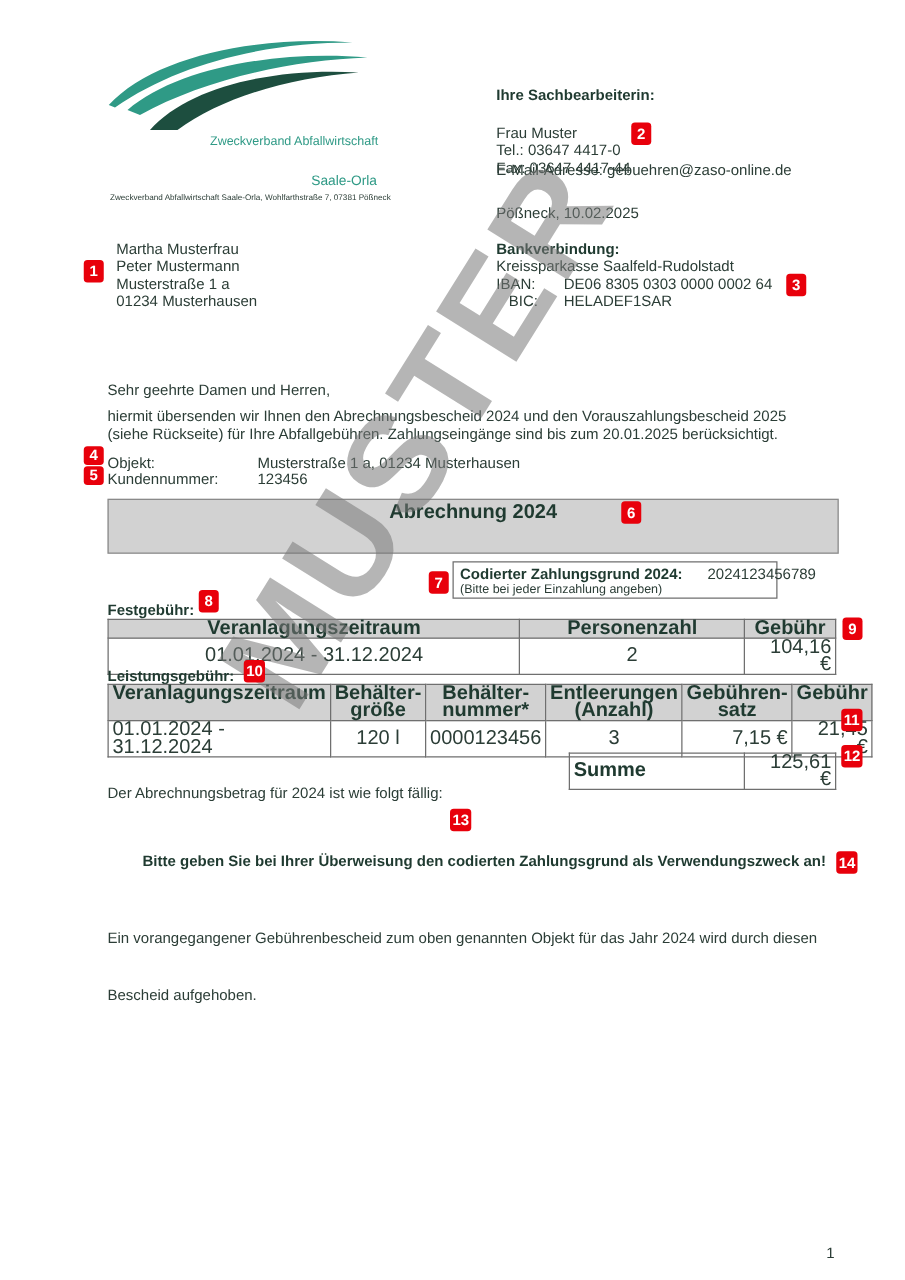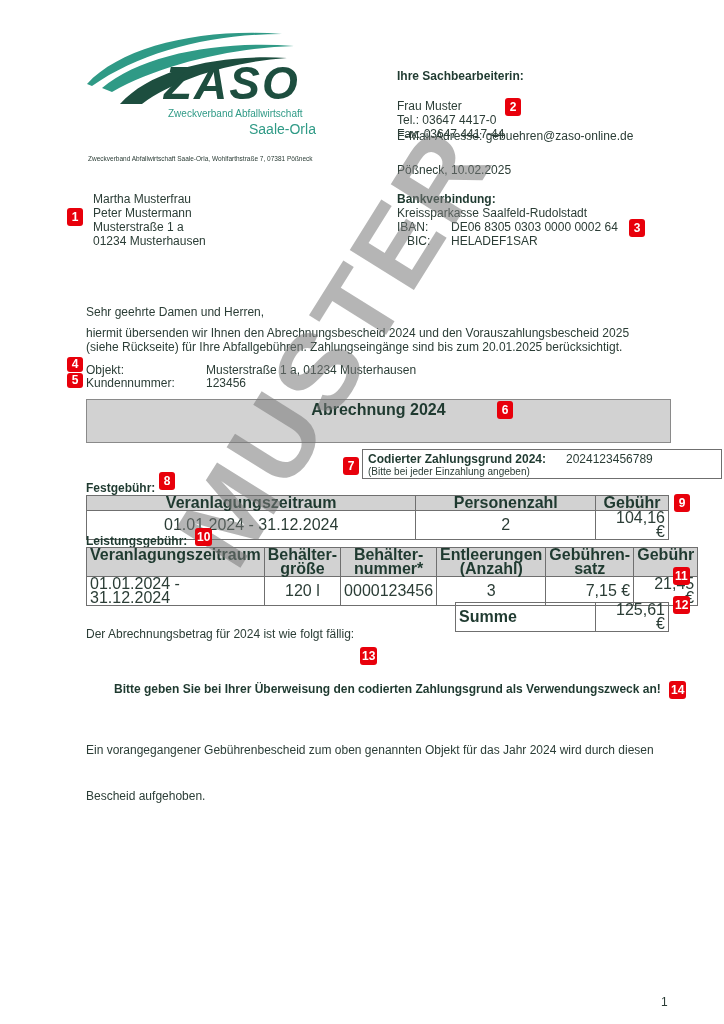--- a/index.html
+++ b/index.html
@@ -29,23 +29,22 @@
 </style>
 </head>
 <body>
 
 <div class="abs" style="left:82px;top:26px;width:230px;height:110px;">
   <svg width="230" height="80" viewBox="0 0 230 80" style="position:absolute;left:0;top:0;">
     <path d="M5,58 C40,20 120,2 200,8 C130,8 60,25 10,60 Z" fill="#2f9a86"></path>
     <path d="M20,62 C60,28 140,14 212,20 C150,22 80,38 30,66 Z" fill="#2f9a86"></path>
     <path d="M38,78 C70,42 140,28 205,32 C150,36 95,52 60,78 Z" fill="#1d4e3f"></path>
   </svg>
-  <div style="position:absolute;left:82px;top:32px;font-size:46px;font-weight:bold;font-style:italic;color:#1d4e3f;letter-spacing:2px;line-height:50px;">ZASO</div>
   <div style="position:absolute;left:86px;top:82px;font-size:10px;color:#2f9a86;white-space:nowrap;">Zweckverband Abfallwirtschaft</div>
-  <div style="position:absolute;left:167px;top:95px;font-size:14px;color:#2f9a86;white-space:nowrap;">Saale-Orla</div>
+  <div style="position:absolute;left:167px;top:113px;font-size:11px;color:#2f9a86;white-space:nowrap;">Saale-Orla</div>
 </div>
 
 <div class="abs txt" style="left:88px;top:152px;font-size:6.5px;white-space:nowrap;">Zweckverband Abfallwirtschaft Saale-Orla, Wohlfarthstraße 7, 07381 Pößneck</div>
 
 <div class="abs txt bold" style="left:397px;top:69px;">Ihre Sachbearbeiterin:</div>
 <div class="abs txt" style="left:397px;top:99px;">Frau Muster</div>
 <div class="abs txt" style="left:397px;top:113px;">Tel.: 03647 4417-0</div>
 <div class="abs txt" style="left:397px;top:127px;">Fax: 03647 4417-44</div>
 <div class="abs txt" style="left:397px;top:129px;white-space:nowrap;">E-Mail-Adresse: gebuehren@zaso-online.de</div>
 <div class="abs txt" style="left:397px;top:163px;">Pößneck, 10.02.2025</div>
@@ -76,21 +75,21 @@
 <div class="abs txt" style="left:86px;top:376px;">Kundennummer:</div>
 <div class="abs txt" style="left:206px;top:376px;">123456</div>
 <div class="badge" style="left:67px;top:357px;height:15px;line-height:15px;">4</div>
 <div class="badge" style="left:67px;top:373px;height:15px;line-height:15px;">5</div>
 
 <div class="abs" style="left:86px;top:399px;width:583px;height:42px;background:#d2d2d2;border:1px solid #8a8a8a;text-align:center;">
   <div style="font-size:16px;font-weight:bold;color:#1f3a30;line-height:19px;">Abrechnung 2024</div>
 </div>
 <div class="badge" style="left:497px;top:401px;">6</div>
 
-<div class="abs" style="left:362px;top:449px;width:360px;height:30px;border:1px solid #6f6f6f;box-sizing:border-box;">
+<div class="abs" style="left:362px;top:449px;width:260px;height:30px;border:1px solid #6f6f6f;box-sizing:border-box;">
   <div class="txt bold" style="position:absolute;left:5px;top:2px;">Codierter Zahlungsgrund 2024:</div>
   <div class="txt" style="position:absolute;left:203px;top:2px;">2024123456789</div>
   <div class="txt" style="position:absolute;left:5px;top:16px;font-size:10px;line-height:11px;">(Bitte bei jeder Einzahlung angeben)</div>
 </div>
 <div class="badge" style="left:343px;top:457px;">7</div>
 
 <div class="abs txt bold" style="left:86px;top:481px;">Festgebühr:</div>
 <div class="badge" style="left:159px;top:472px;">8</div>
 <table class="abs" style="left:86px;top:495px;width:583px;">
   <tbody>

